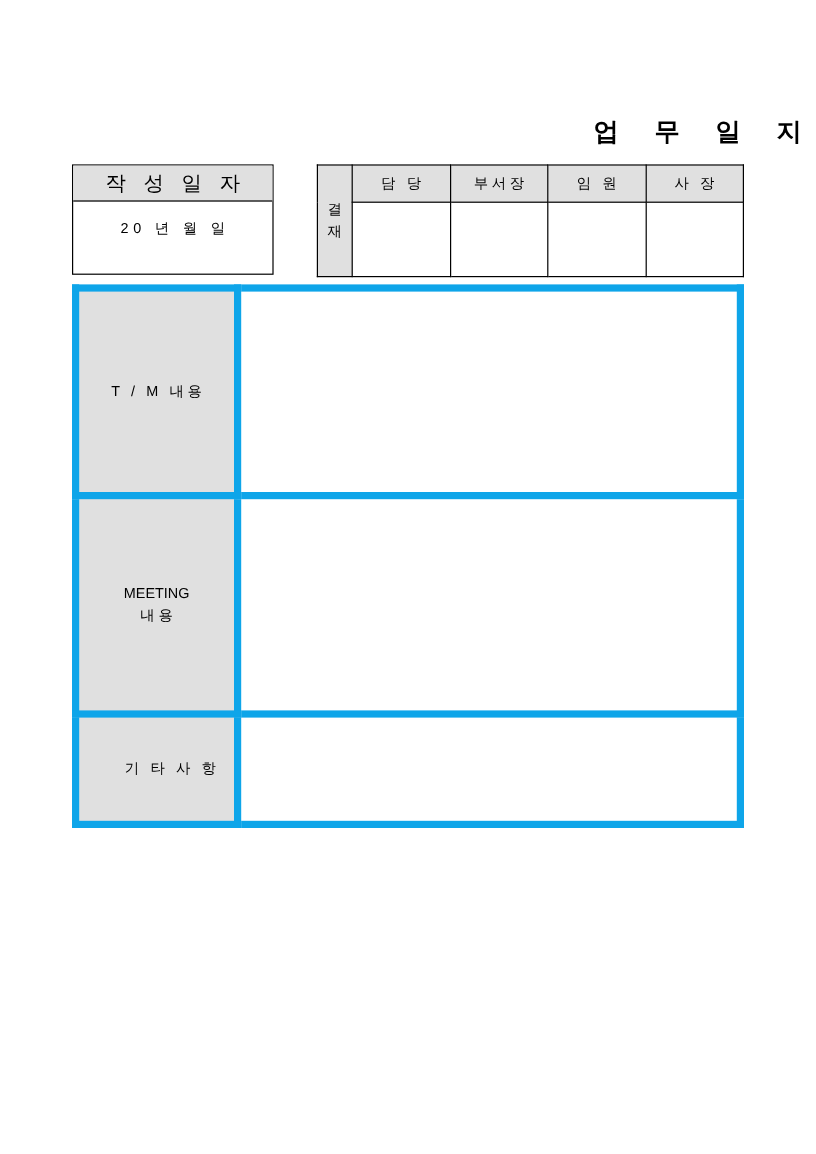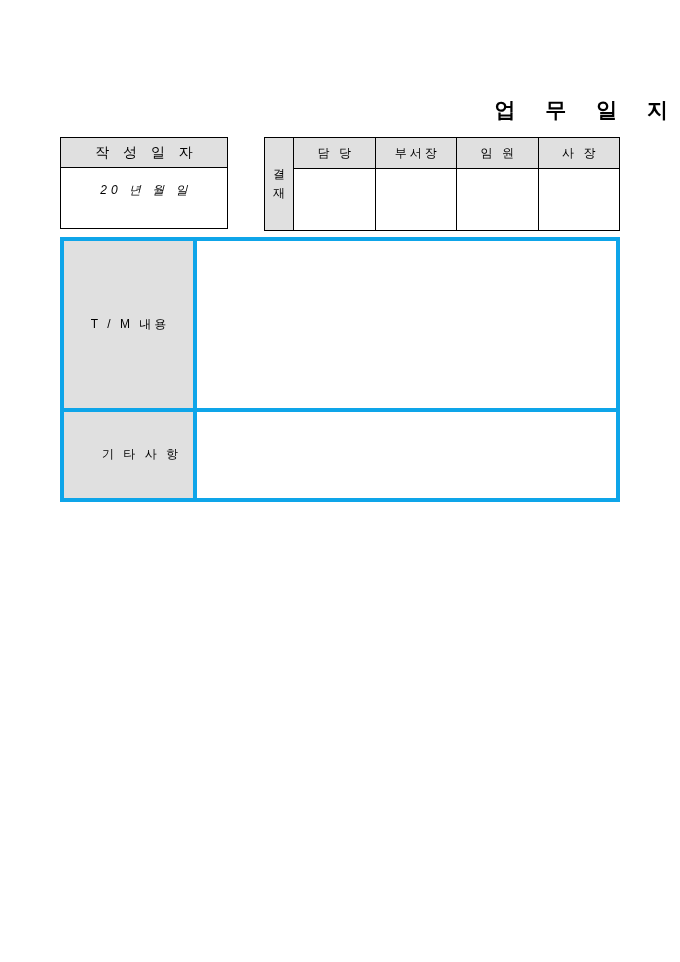--- a/index.html
+++ b/index.html
@@ -52,34 +52,33 @@
     box-sizing: border-box;
   }
   .writedate-head {
     height: 30px;
     border-bottom: 1px solid #000;
     background: #e0e0e0;
     box-sizing: border-box;
     display: flex;
     align-items: center;
     justify-content: center;
-    font-size: 14px;
+    font-size: 17px;
     letter-spacing: 5px;
     text-indent: 5px;
   }
   .writedate-body {
     height: 45px;
     box-sizing: border-box;
     display: flex;
     align-items: center;
     justify-content: center;
     font-size: 12px;
     letter-spacing: 4px;
     text-indent: 4px;
-    font-style: italic;
   }
 
   .approval-table {
     position: absolute;
     left: 204px;
     top: 0;
     width: 356px;
     height: 92px;
     border-collapse: collapse;
     table-layout: fixed;
@@ -112,21 +111,21 @@
   
   .main-table {
     position: absolute;
     top: 237px;
     left: 60px;
     width: 560px;
     border-collapse: collapse;
     table-layout: fixed;
   }
   .main-table td {
-    border: 4px solid #0ea5e9;
+    border: 6px solid #0ea5e9;
     padding: 12px;
     vertical-align: middle;
     margin-top: 16px;
   }
   .label-cell {
     width: 105px;
     background: #e0e0e0;
     text-align: center;
     font-size: 12px;
     line-height: 1.6;
@@ -180,20 +179,25 @@
       </table>
 
   </div>
 
   <table class="main-table">
     <tbody>
         <tr class="r1">
       <td class="label-cell r1 label-spaced">T / M 내용</td>
       <td class="content-cell r1"></td>
     </tr>
+    <tr class="r2">
+      <td class="label-cell r2">MEETING
+내      용</td>
+      <td class="content-cell r2"></td>
+    </tr>
     <tr class="r4">
       <td class="label-cell r4 label-spaced">기 타 사 항</td>
       <td class="content-cell r4"></td>
     </tr>
   </tbody>
     </table>
 
 </div>
 
 </body></html>

